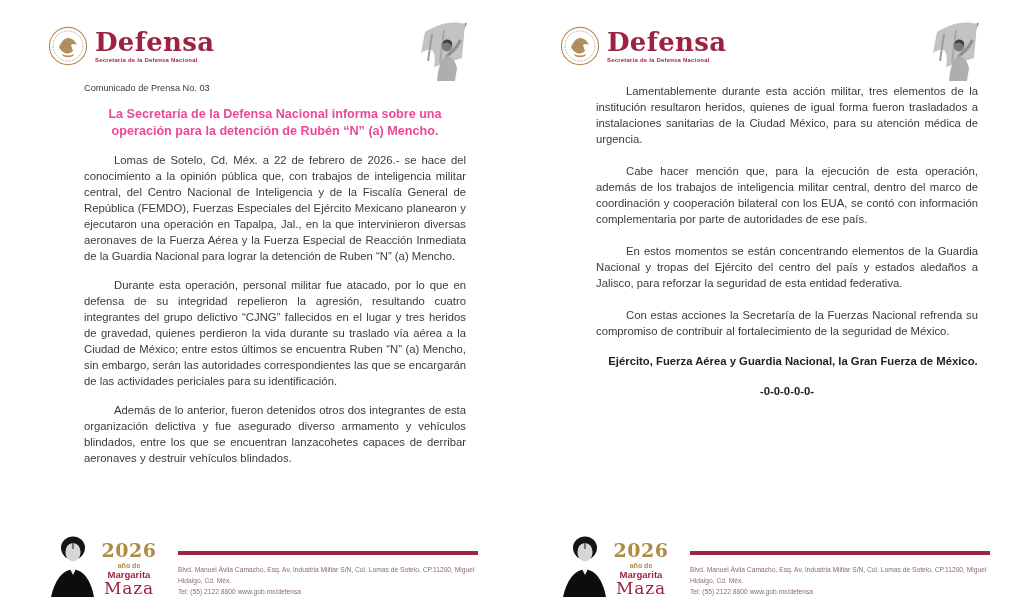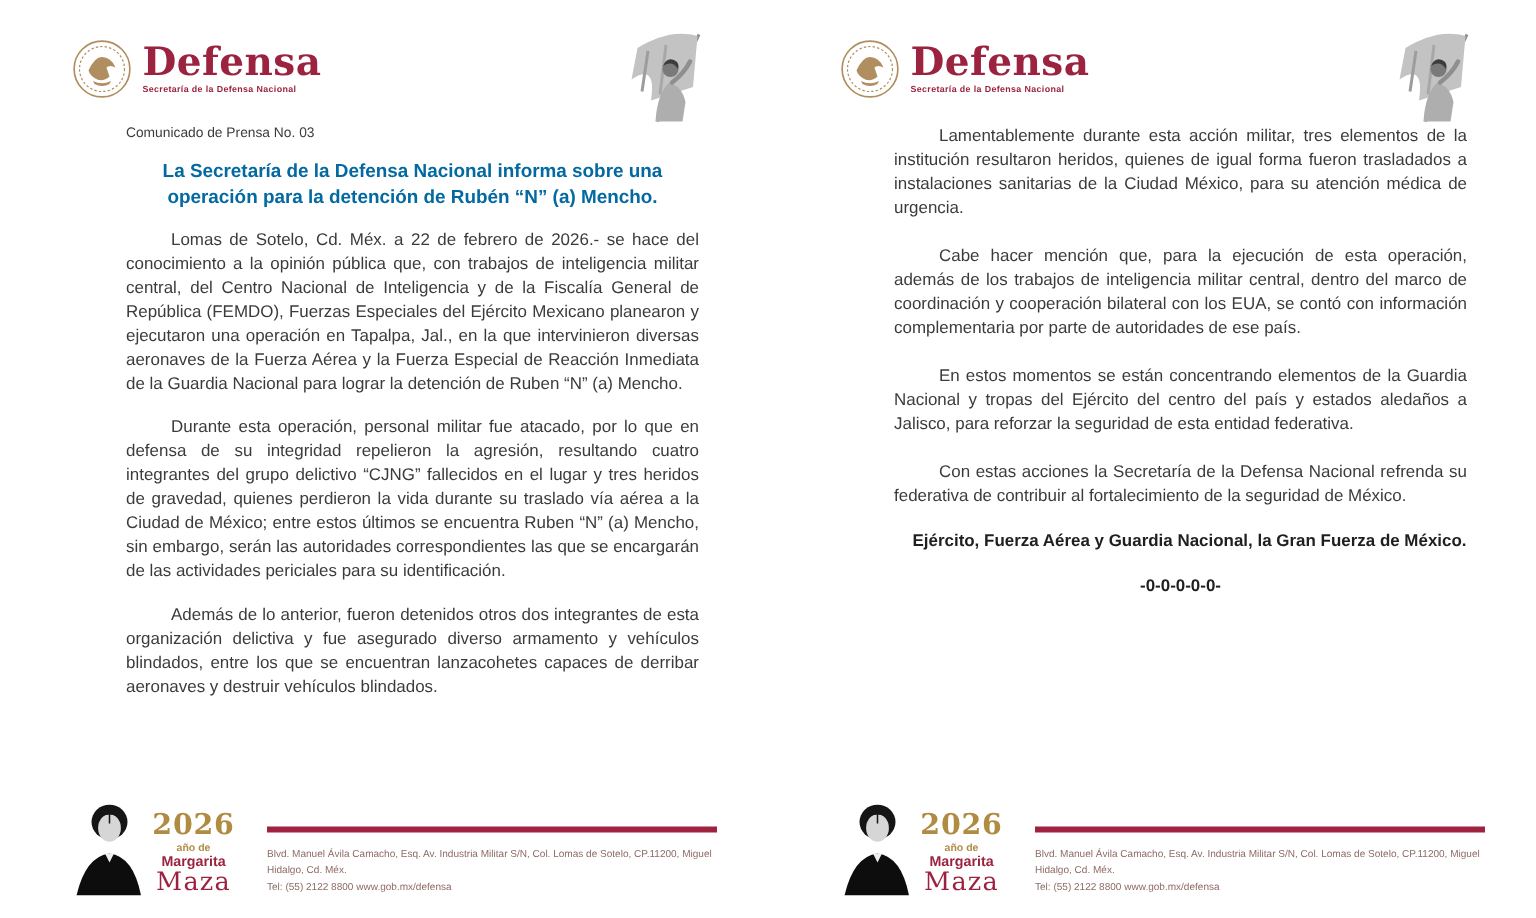--- a/index.html
+++ b/index.html
@@ -15,21 +15,21 @@
   .seal svg { display:block; }
   .brand-text { display:flex; flex-direction:column; }
   .brand { font-family:"DejaVu Serif", serif; font-weight:bold; font-size:26px; line-height:1; color:#9C2340; letter-spacing:.3px; }
   .brand-sub { font-size:5.9px; font-weight:bold; color:#9C2340; margin-top:2.5px; letter-spacing:.25px; }
 
   .flag { position:absolute; top:17px; right:24px; width:84px; height:68px; }
 
   
   .content { position:absolute; left:84px; top:83px; width:382px; }
   .doc-label { font-size:9.2px; color:#3c3c3c; margin:0 0 13px 0; }
-  .title { font-size:12.6px; font-weight:bold; color:#0369a1; text-align:center; line-height:1.38; margin:0 0 11px 0; }
+  .title { font-size:12.6px; font-weight:bold; color:#ec4899; text-align:center; line-height:1.38; margin:0 0 11px 0; }
   .para { font-size:11.3px; color:#3b3b3b; text-align:justify; text-indent:30px; line-height:1.42; margin:0 0 13px 0; }
   .page-2 .para { margin-bottom:16px; }
   .slogan { font-size:11.3px; font-weight:bold; color:#1f1f1f; text-align:center; margin:4px 0 0 12px; }
   .endmark { font-size:11.3px; font-weight:bold; color:#1f1f1f; text-align:center; margin:18px 0 0 0; }
 
   
   .footer { position:absolute; top:531px; left:48px; right:34px; display:flex; align-items:flex-end; }
   .portrait { width:48px; height:66px; flex:0 0 auto; }
   .yearblock { flex:0 0 auto; width:66px; text-align:center; margin:3px 4px 0 0; line-height:1; }
   .year { font-family:"DejaVu Serif", serif; font-size:19px; font-weight:bold; color:#B08B42; letter-spacing:.5px; }
@@ -135,21 +135,21 @@
         <path d="M38,27 Q41,20 47,24 Q49,26 48,29 Q44,23 38,27 Z" fill="#3c3c3c"></path>
         <path d="M33,64 Q34,46 42,38 Q51,41 53,51 L51,64 Z" fill="#aeaeae"></path>
         <path d="M44,38 Q52,32 56,24" stroke="#8f8f8f" stroke-width="3" fill="none" stroke-linecap="round"></path>
       </svg>
     </span>
 
     <div class="content">
       <p class="para">Lamentablemente durante esta acción militar, tres elementos de la institución resultaron heridos, quienes de igual forma fueron trasladados a instalaciones sanitarias de la Ciudad México, para su atención médica de urgencia.</p>
       <p class="para">Cabe hacer mención que, para la ejecución de esta operación, además de los trabajos de inteligencia militar central, dentro del marco de coordinación y cooperación bilateral con los EUA, se contó con información complementaria por parte de autoridades de ese país.</p>
       <p class="para">En estos momentos se están concentrando elementos de la Guardia Nacional y tropas del Ejército del centro del país y estados aledaños a Jalisco, para reforzar la seguridad de esta entidad federativa.</p>
-      <p class="para">Con estas acciones la Secretaría de la Defensa Nacional refrenda su federativa de contribuir al fortalecimiento de la seguridad de México.</p>
+      <p class="para">Con estas acciones la Secretaría de la Fuerzas Nacional refrenda su compromiso de contribuir al fortalecimiento de la seguridad de México.</p>
       <p class="slogan">Ejército, Fuerza Aérea y Guardia Nacional, la Gran Fuerza de México.</p>
       <p class="endmark">-0-0-0-0-0-</p>
     </div>
 
     <div class="footer">
       <span class="portrait">
         <svg width="48" height="66" viewBox="0 0 48 66">
           <ellipse cx="25" cy="17" rx="12" ry="11.5" fill="#151515"></ellipse>
           <ellipse cx="25" cy="21" rx="7.6" ry="9.2" fill="#d6d6d6"></ellipse>
           <path d="M25,10 L25,18" stroke="#151515" stroke-width="1"></path>

